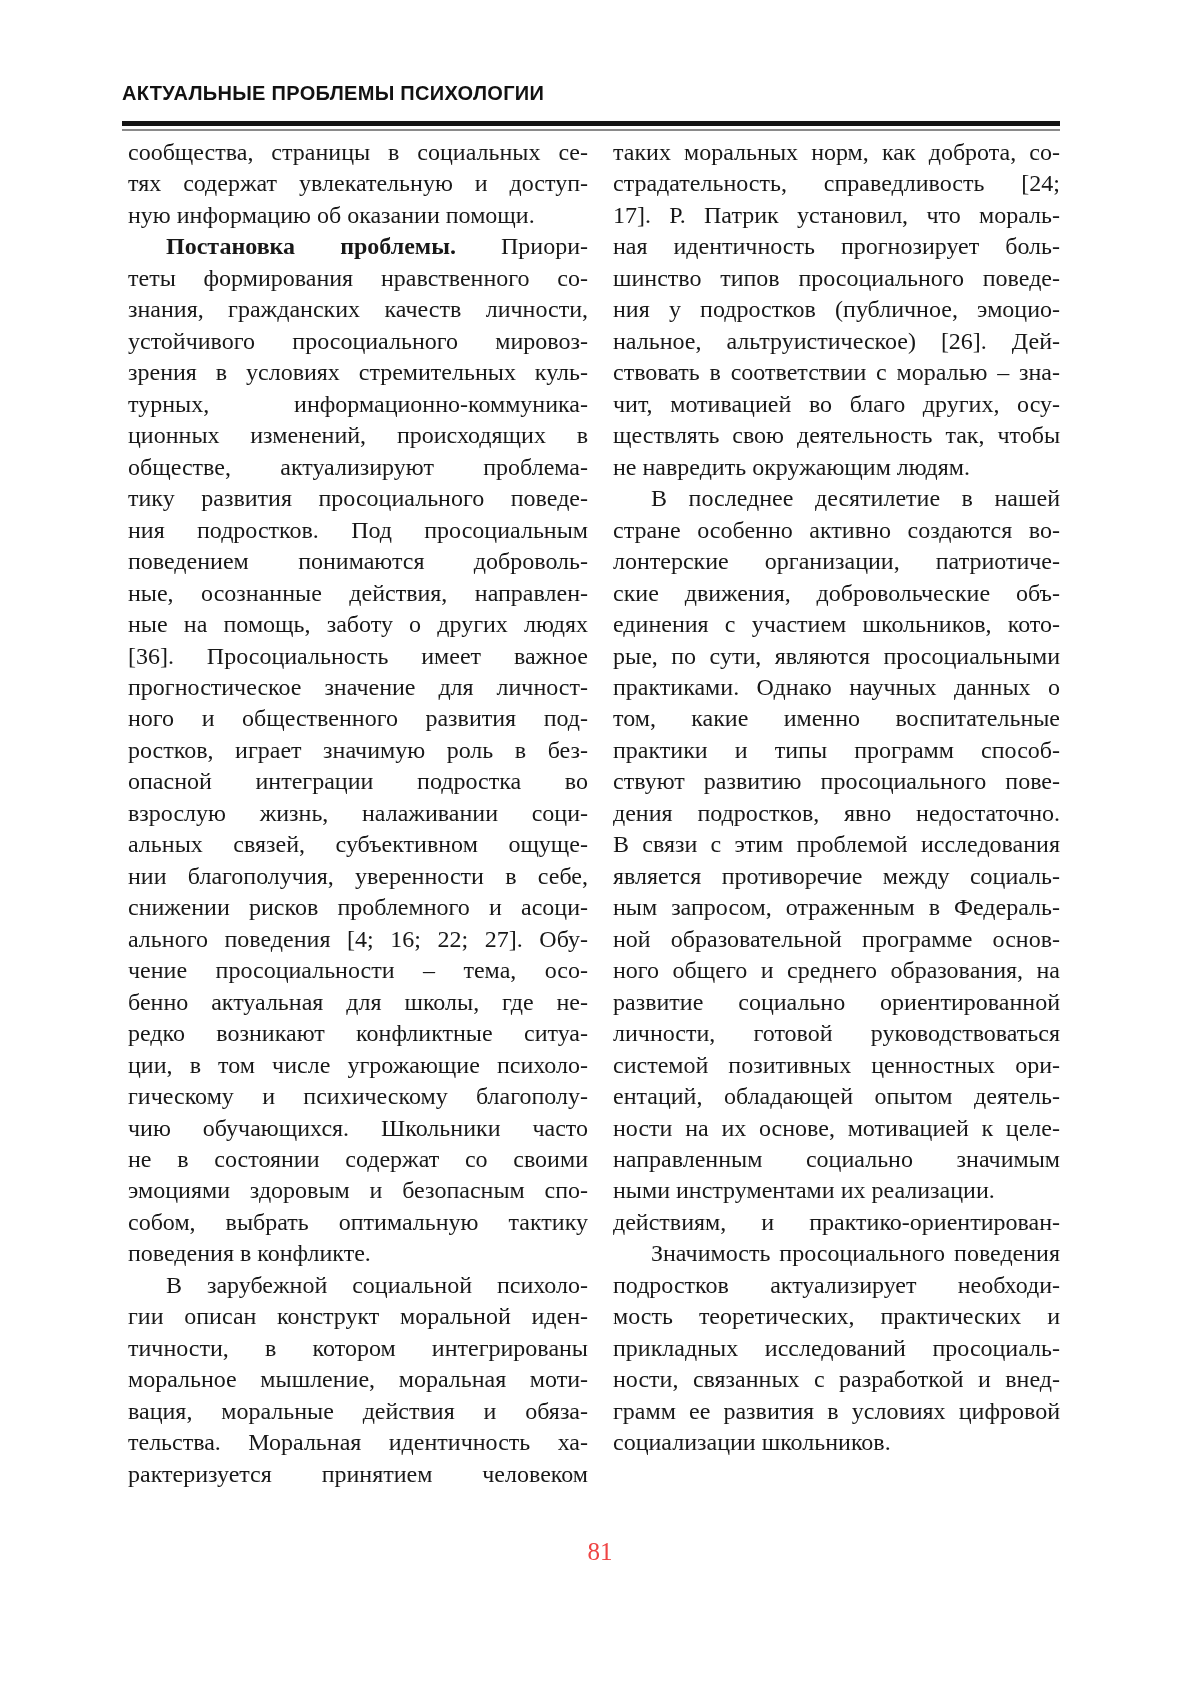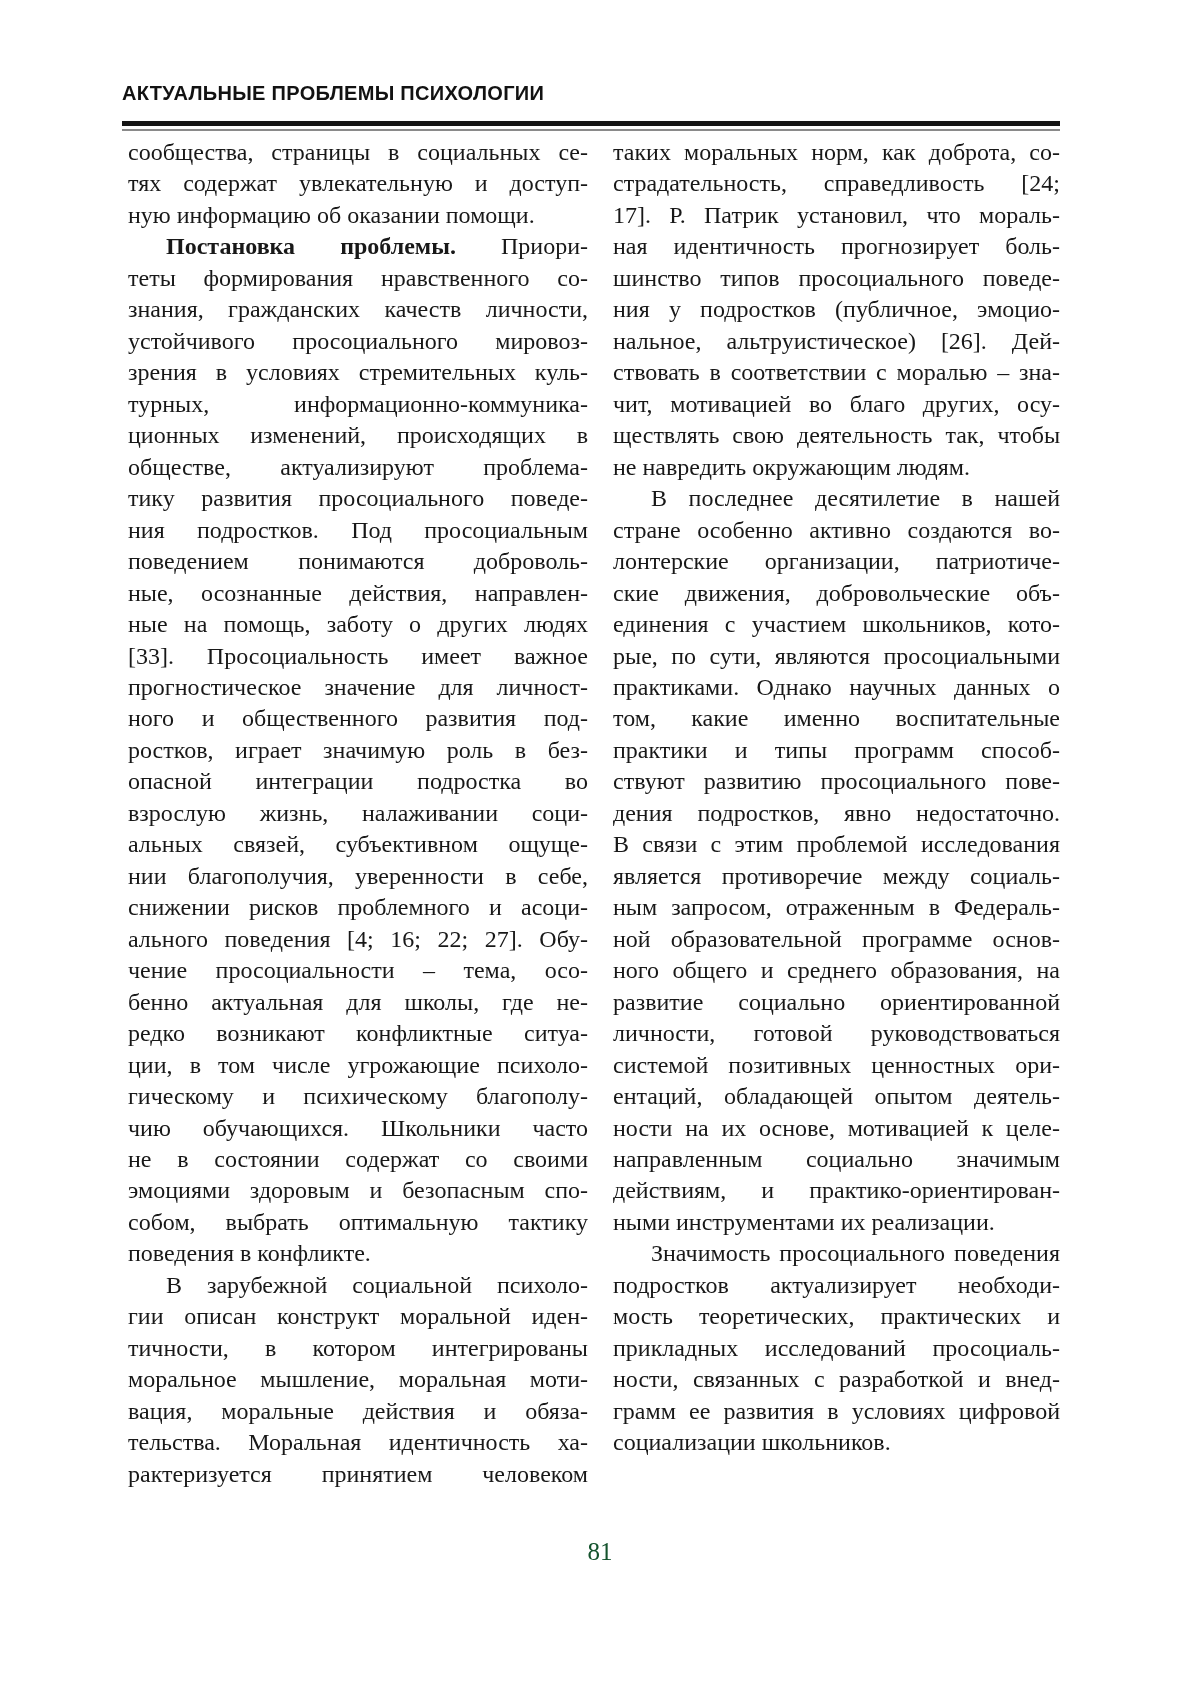--- a/index.html
+++ b/index.html
@@ -74,21 +74,21 @@
   .line.end    { text-align-last: left; }
   .line.indent { text-indent: 38px; }
   .line b      { font-weight: bold; }
   .page-number {
     position: absolute;
     left: 0;
     top: 1538px;
     width: 1200px;
     text-align: center;
     font-size: 25px;
-    color: #14532d;
+    color: #ef4444;
   }
 </style>
 </head>
 <body>
 
 <div class="page">
 
   <div class="running-header">
     <div class="header-title">АКТУАЛЬНЫЕ ПРОБЛЕМЫ ПСИХОЛОГИИ</div>
   </div>
@@ -109,21 +109,21 @@
           <div class="line">устойчивого просоциального мировоз-</div>
           <div class="line">зрения в условиях стремительных куль-</div>
           <div class="line">турных, информационно-коммуника-</div>
           <div class="line">ционных изменений, происходящих в</div>
           <div class="line">обществе, актуализируют проблема-</div>
           <div class="line">тику развития просоциального поведе-</div>
           <div class="line">ния подростков. Под просоциальным</div>
           <div class="line">поведением понимаются доброволь-</div>
           <div class="line">ные, осознанные действия, направлен-</div>
           <div class="line">ные на помощь, заботу о других людях</div>
-          <div class="line">[33]. Просоциальность имеет важное</div>
+          <div class="line">[36]. Просоциальность имеет важное</div>
           <div class="line">прогностическое значение для личност-</div>
           <div class="line">ного и общественного развития под-</div>
           <div class="line">ростков, играет значимую роль в без-</div>
           <div class="line">опасной интеграции подростка во</div>
           <div class="line">взрослую жизнь, налаживании соци-</div>
           <div class="line">альных связей, субъективном ощуще-</div>
           <div class="line">нии благополучия, уверенности в себе,</div>
           <div class="line">снижении рисков проблемного и асоци-</div>
           <div class="line">ального поведения [4; 16; 22; 27]. Обу-</div>
           <div class="line">чение просоциальности – тема, осо-</div>
@@ -177,22 +177,22 @@
           <div class="line">является противоречие между социаль-</div>
           <div class="line">ным запросом, отраженным в Федераль-</div>
           <div class="line">ной образовательной программе основ-</div>
           <div class="line">ного общего и среднего образования, на</div>
           <div class="line">развитие социально ориентированной</div>
           <div class="line">личности, готовой руководствоваться</div>
           <div class="line">системой позитивных ценностных ори-</div>
           <div class="line">ентаций, обладающей опытом деятель-</div>
           <div class="line">ности на их основе, мотивацией к целе-</div>
           <div class="line">направленным социально значимым</div>
+          <div class="line end">ными инструментами их реализации.</div>
           <div class="line">действиям, и практико-ориентирован-</div>
-          <div class="line end">ными инструментами их реализации.</div>
         </div>
         <div class="para">
           <div class="line indent">Значимость просоциального поведения</div>
           <div class="line">подростков актуализирует необходи-</div>
           <div class="line">мость теоретических, практических и</div>
           <div class="line">прикладных исследований просоциаль-</div>
           <div class="line">ности, связанных с разработкой и внед-</div>
           <div class="line">грамм ее развития в условиях цифровой</div>
           <div class="line end">социализации школьников.</div>
         </div>

